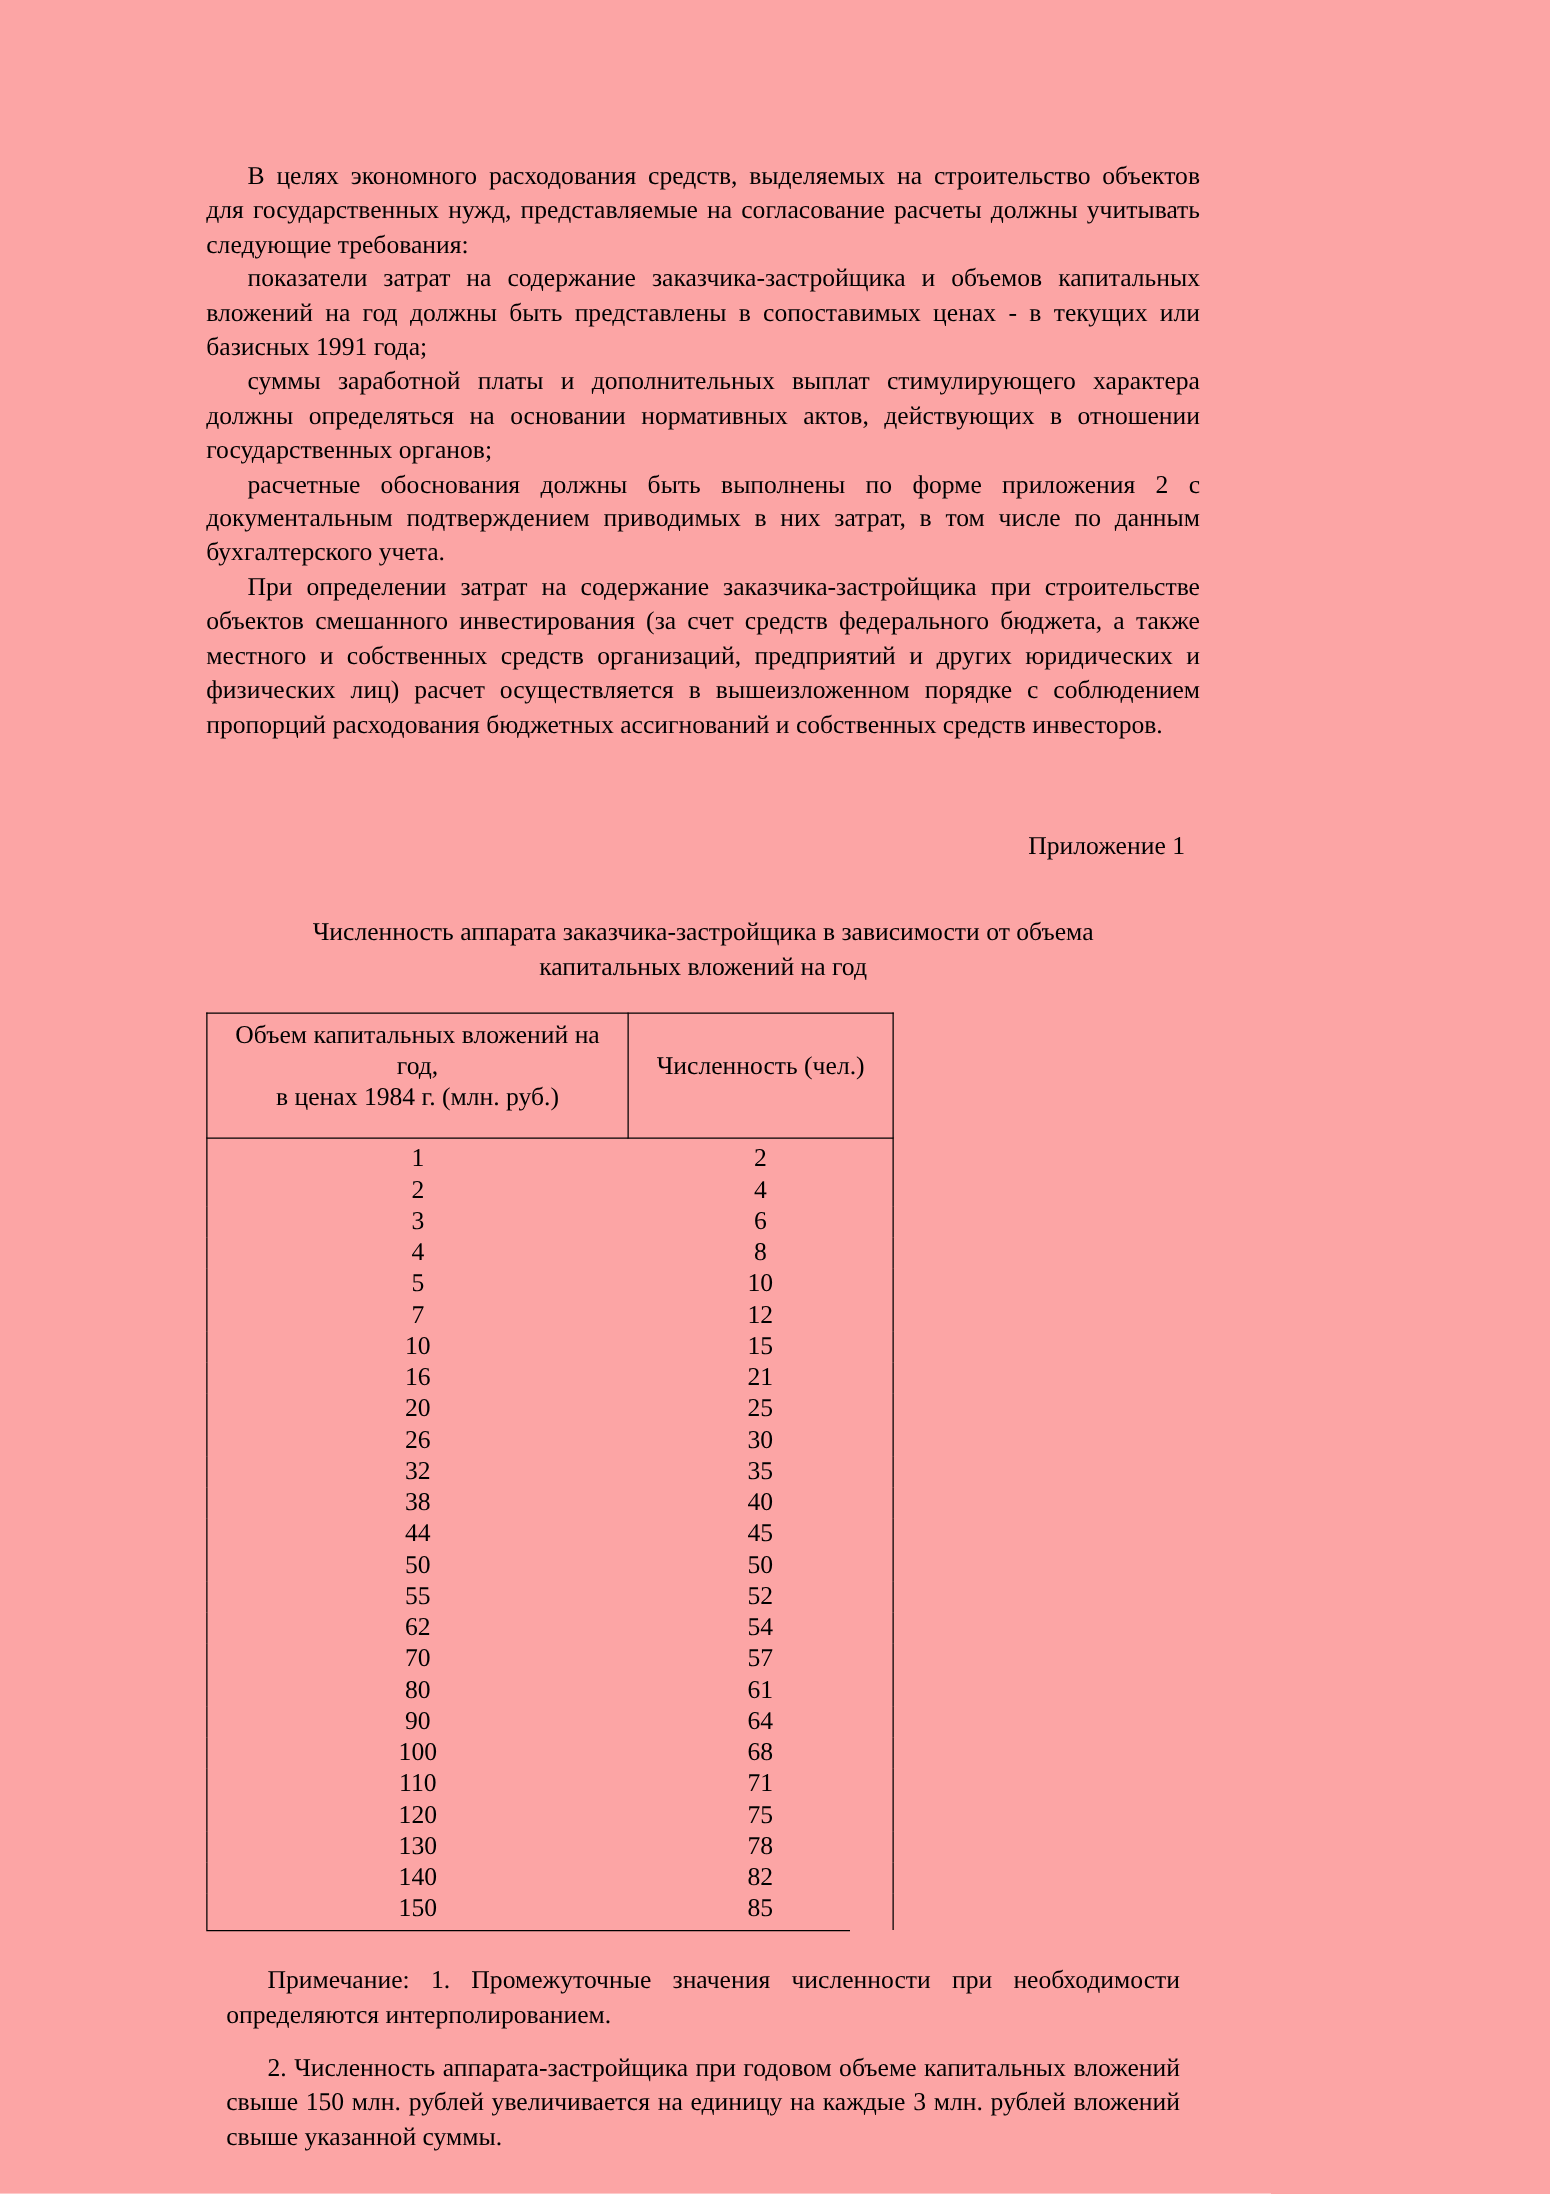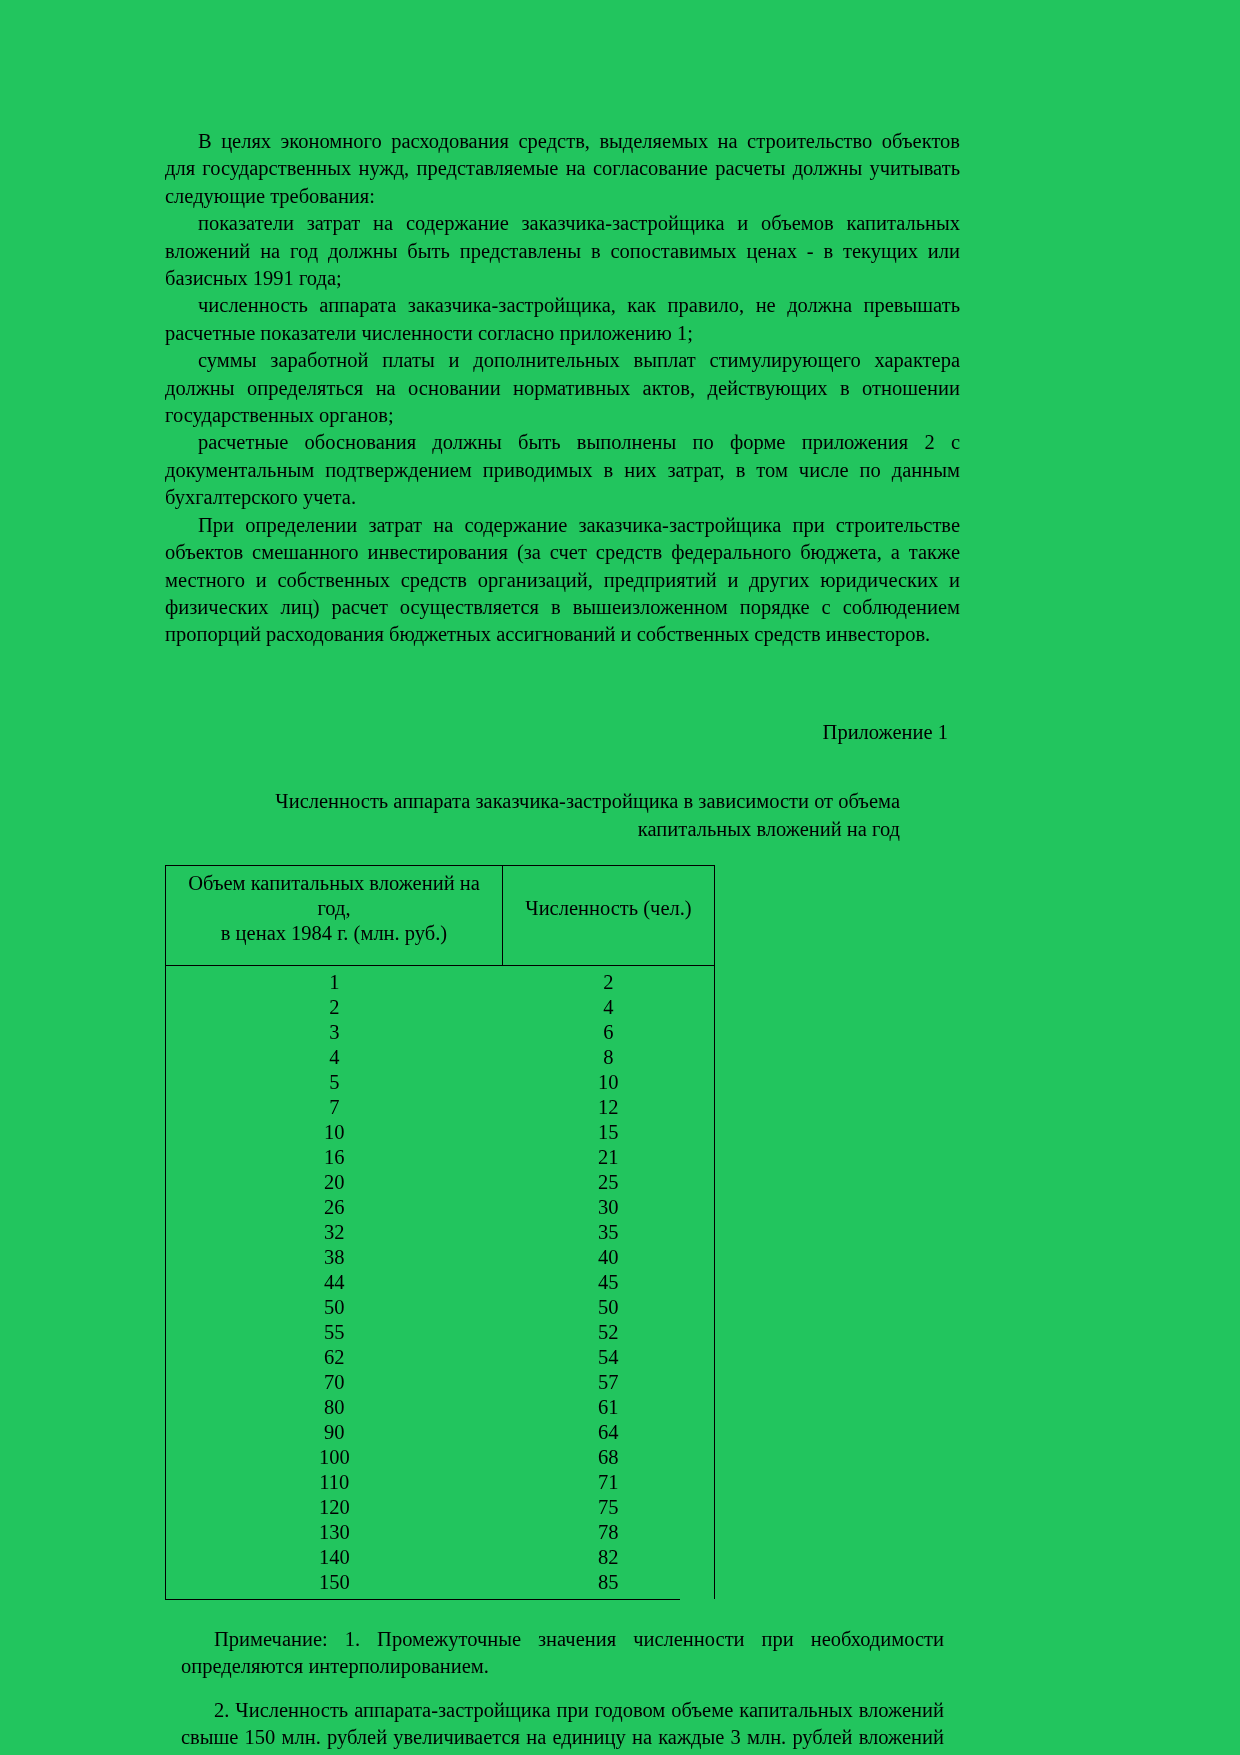--- a/index.html
+++ b/index.html
@@ -14,21 +14,21 @@
     color: #000000;
     position: relative;
     overflow: hidden;
   }
   .page {
     position: absolute;
     left: 0;
     top: 0;
     width: 1240px;
     height: 1755px;
-    background: #22c55e;
+    background: #fca5a5;
   }
   .content {
     position: absolute;
     left: 165px;
     top: 128px;
     width: 795px;
   }
   p.body-par {
     margin: 0;
     text-align: justify;
@@ -42,21 +42,21 @@
   }
   .appendix-label {
     margin: 12px;
     text-align: right;
     font-size: 20.5px;
     line-height: 27.4px;
     padding-top: 58px;
   }
   .table-caption {
     margin: 0;
-    text-align: right;
+    text-align: center;
     font-size: 20.5px;
     line-height: 27.4px;
     padding-top: 30px;
     padding-left: 60px;
     padding-right: 60px;
   }
   .table-wrap {
     margin-top: 22px;
     display: flex;
     justify-content: flex-start;
@@ -126,21 +126,20 @@
   }
 </style>
 </head>
 <body>
 
 <div class="page">
   <div class="content">
 
     <p class="body-par">В целях экономного расходования средств, выделяемых на строительство объектов для государственных нужд, представляемые на согласование расчеты должны учитывать следующие требования:</p>
     <p class="body-par">показатели затрат на содержание заказчика-застройщика и объемов капитальных вложений на год должны быть представлены в сопоставимых ценах - в текущих или базисных 1991 года;</p>
-    <p class="body-par">численность аппарата заказчика-застройщика, как правило, не должна превышать расчетные показатели численности согласно приложению 1;</p>
     <p class="body-par">суммы заработной платы и дополнительных выплат стимулирующего характера должны определяться на основании нормативных актов, действующих в отношении государственных органов;</p>
     <p class="body-par">расчетные обоснования должны быть выполнены по форме приложения 2 с документальным подтверждением приводимых в них затрат, в том числе по данным бухгалтерского учета.</p>
     <p class="body-par">При определении затрат на содержание заказчика-застройщика при строительстве объектов смешанного инвестирования (за счет средств федерального бюджета, а также местного и собственных средств организаций, предприятий и других юридических и физических лиц) расчет осуществляется в вышеизложенном порядке с соблюдением пропорций расходования бюджетных ассигнований и собственных средств инвесторов.</p>
 
     <p class="appendix-label">Приложение 1</p>
 
     <p class="table-caption">Численность аппарата заказчика-застройщика в зависимости от объема капитальных вложений на год</p>
 
     <div class="table-wrap">
       <table class="data-table">

